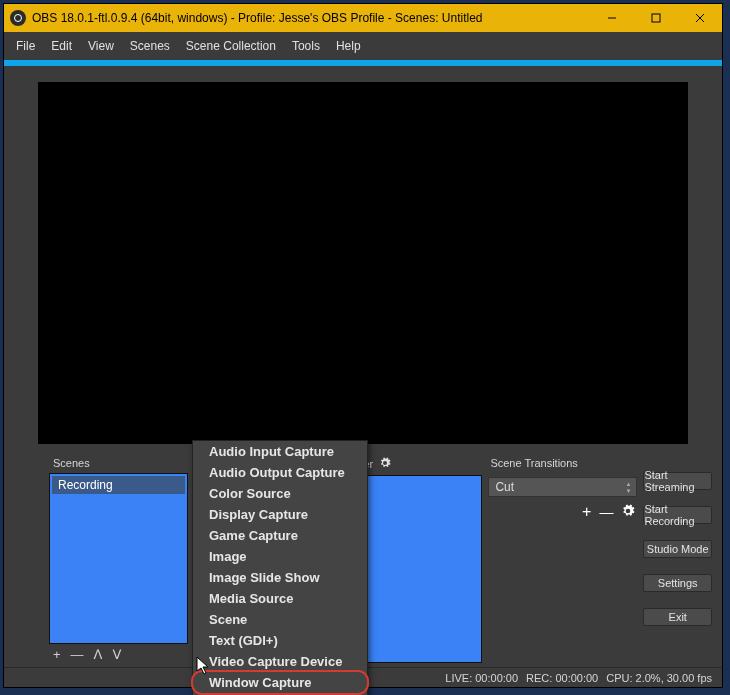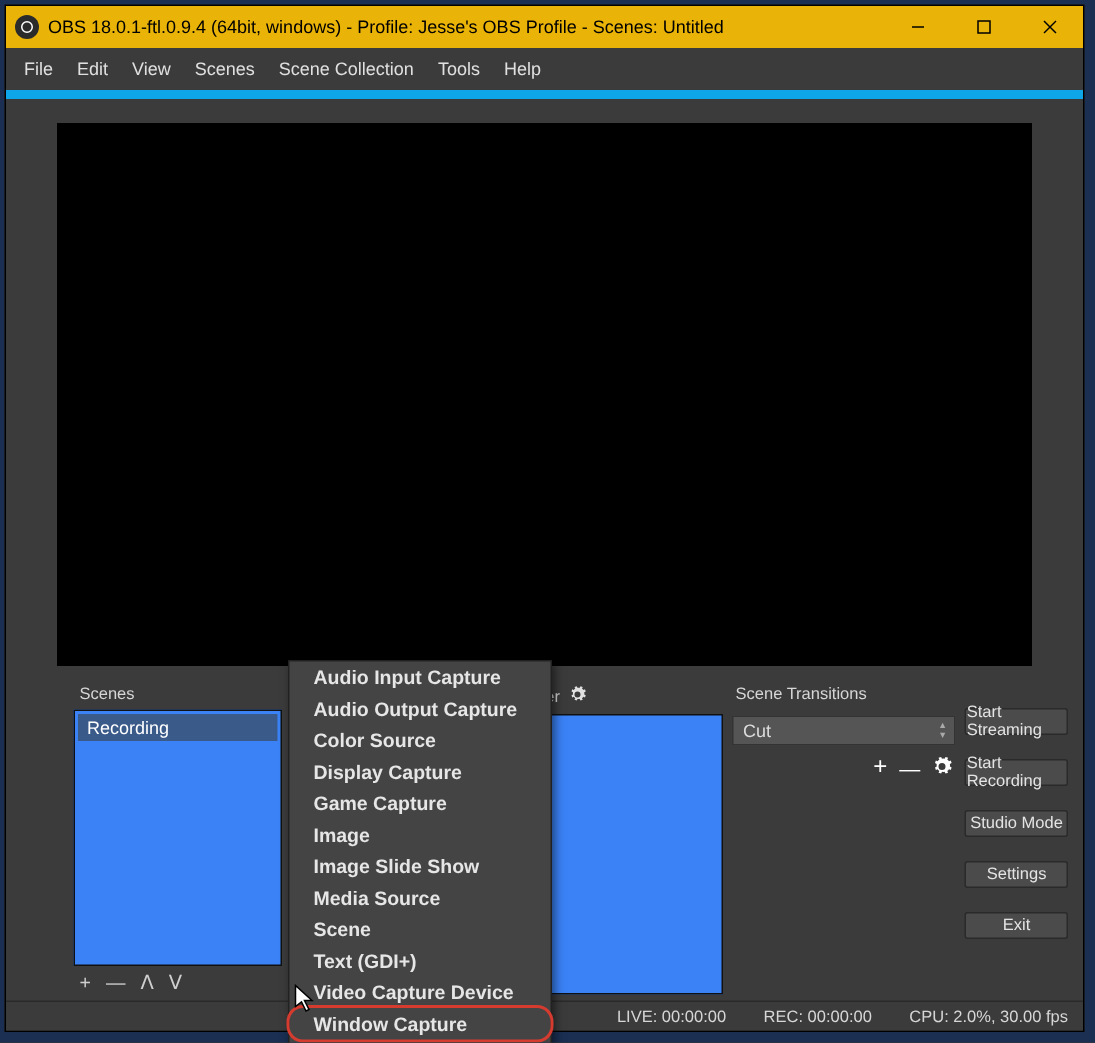--- a/index.html
+++ b/index.html
@@ -156,21 +156,21 @@
     border-radius: 2px;
   }
 
   .statusbar {
     height: 20px;
     background: #3b3b3b;
     border-top: 1px solid #2a2a2a;
     display: flex;
     justify-content: flex-end;
     align-items: center;
-    gap: 25px;
+    gap: 8px;
     padding: 0 10px;
     font-size: 11px;
     color: #d6d6d6;
   }
 
   
   .context-menu {
     position: absolute;
     left: 188px;
     top: -14px;

